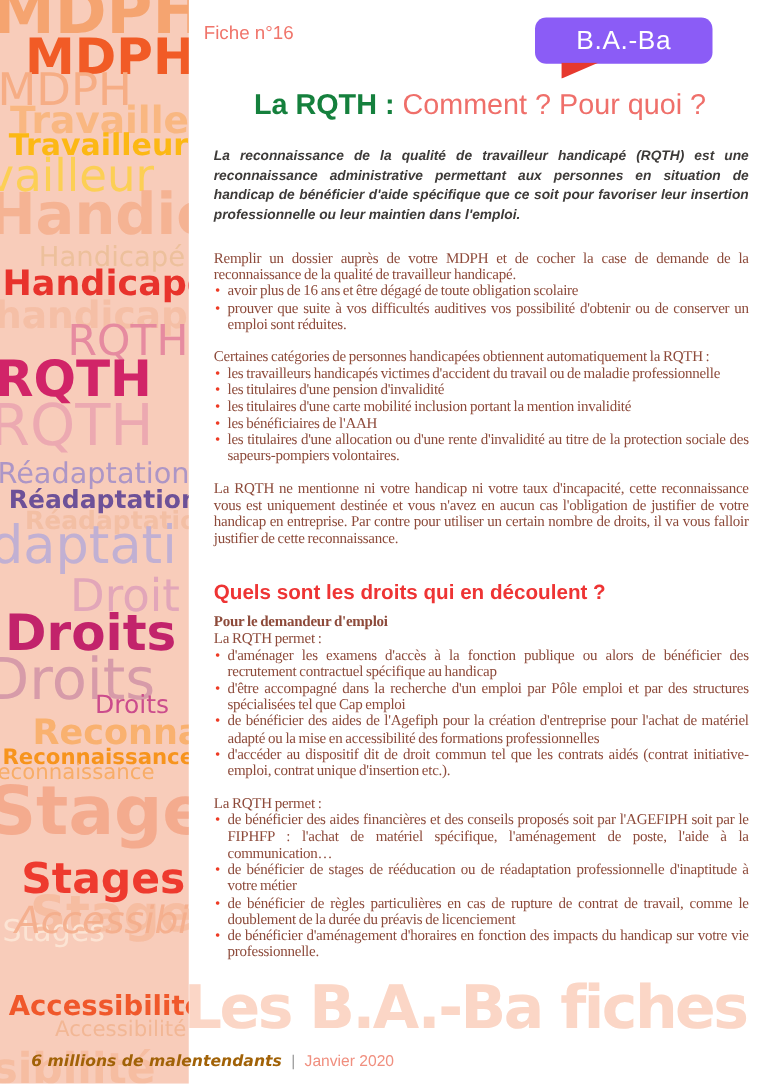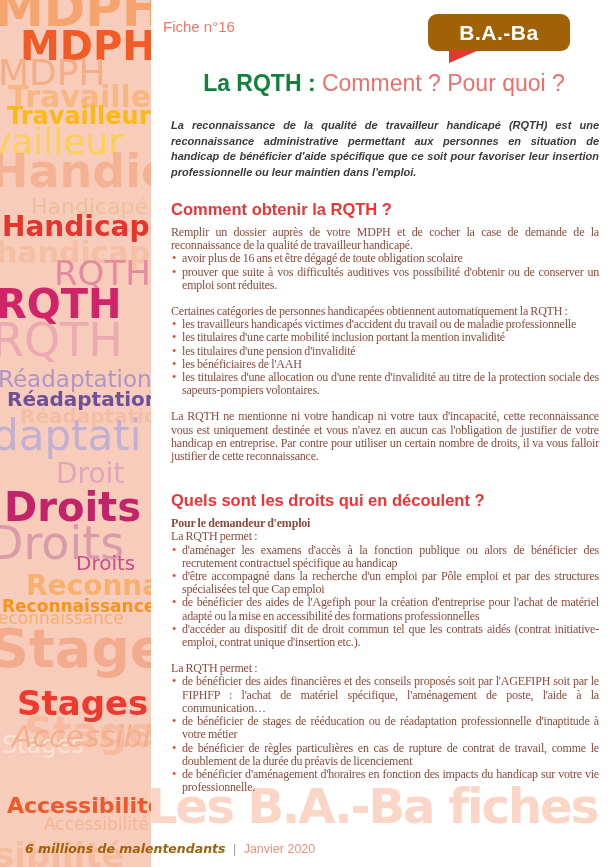--- a/index.html
+++ b/index.html
@@ -17,22 +17,22 @@
     position:absolute;white-space:nowrap;line-height:1;
     font-family:"DejaVu Sans",sans-serif;
   }
   
   .fiche-label{
     position:absolute;left:163px;top:18px;
     font-size:15px;color:#f0756b;z-index:3;
   }
   .badge{
     position:absolute;left:428px;top:14px;width:142px;height:37px;
-    background:#a16207;border-radius:9px;color:#ffffff;
-    font-weight:bold;font-size:21px;
+    background:#8b5cf6;border-radius:9px;color:#ffffff;
+    font-weight:normal;font-size:21px;
     display:flex;align-items:center;justify-content:center;z-index:3;
     letter-spacing:0.5px;
   }
   .badge-tail{
     position:absolute;left:449px;top:50px;width:30px;height:13px;
     background:#e6392e;clip-path:polygon(0 0,100% 0,0 100%);z-index:3;
   }
   
   .page-title{
     position:absolute;left:168px;top:70px;width:432px;text-align:center;
@@ -101,21 +101,21 @@
     <span class="cloud-word" style="left: 31px; top: 196px; font-size: 22px; color: rgb(237, 192, 156); font-weight: 400; opacity: 1;">Handicapé</span>
     <span class="cloud-word" style="left: 2px; top: 213px; font-size: 28px; color: rgb(232, 51, 44); font-weight: 700; opacity: 1;">Handicapé</span>
     <span class="cloud-word" style="left: -4px; top: 238px; font-size: 30px; color: rgb(243, 181, 149); font-weight: 700; opacity: 0.55;">handicapé</span>
     <span class="cloud-word" style="left: 54px; top: 256px; font-size: 34px; color: rgb(228, 132, 158); font-weight: 400; opacity: 0.9;">RQTH</span>
     <span class="cloud-word" style="left: -4px; top: 284px; font-size: 40px; color: rgb(209, 36, 104); font-weight: 700; opacity: 1;">RQTH</span>
     <span class="cloud-word" style="left: -8px; top: 317px; font-size: 46px; color: rgb(235, 164, 176); font-weight: 400; opacity: 0.85;">RQTH</span>
     <span class="cloud-word" style="left: -2px; top: 368px; font-size: 23px; color: rgb(173, 150, 198); font-weight: 400; opacity: 1;">Réadaptation</span>
     <span class="cloud-word" style="left: 7px; top: 389px; font-size: 20px; color: rgb(109, 81, 152); font-weight: 700; opacity: 1;">Réadaptation</span>
     <span class="cloud-word" style="left: 20px; top: 406px; font-size: 20px; color: rgb(240, 182, 151); font-weight: 700; opacity: 0.6;">Réadaptation</span>
     <span class="cloud-word" style="left: -8px; top: 415px; font-size: 42px; color: rgb(193, 176, 211); font-weight: 400; opacity: 1;">daptati</span>
-    <span class="cloud-word" style="left: 56px; top: 460px; font-size: 28px; color: rgb(224, 162, 185); font-weight: 400; opacity: 0.9;">Droit</span>
+    <span class="cloud-word" style="left: 56px; top: 460px; font-size: 36px; color: rgb(224, 162, 185); font-weight: 400; opacity: 0.9;">Droit</span>
     <span class="cloud-word" style="left: 4px; top: 487px; font-size: 40px; color: rgb(194, 35, 107); font-weight: 700; opacity: 1;">Droits</span>
     <span class="cloud-word" style="left: -12px; top: 520px; font-size: 46px; color: rgb(207, 144, 165); font-weight: 400; opacity: 0.8;">Droits</span>
     <span class="cloud-word" style="left: 76px; top: 553px; font-size: 20px; color: rgb(203, 76, 140); font-weight: 400; opacity: 1;">Droits</span>
     <span class="cloud-word" style="left: 26px; top: 572px; font-size: 28px; color: rgb(249, 172, 98); font-weight: 700; opacity: 0.85;">Reconna</span>
     <span class="cloud-word" style="left: 2px; top: 598px; font-size: 17px; color: rgb(247, 148, 29); font-weight: 700; opacity: 1;">Reconnaissance</span>
     <span class="cloud-word" style="left: -2px; top: 610px; font-size: 17px; color: rgb(248, 173, 104); font-weight: 400; opacity: 1;">econnaissance</span>
     <span class="cloud-word" style="left: -10px; top: 622px; font-size: 54px; color: rgb(243, 163, 132); font-weight: 700; opacity: 0.8;">Stages</span>
     <span class="cloud-word" style="left: 17px; top: 686px; font-size: 34px; color: rgb(238, 58, 46); font-weight: 700; opacity: 1;">Stages</span>
     <span class="cloud-word" style="left: 24px; top: 712px; font-size: 40px; color: rgb(246, 185, 156); font-weight: 700; opacity: 0.8;">Stages</span>
     <span class="cloud-word" style="left: 2px; top: 733px; font-size: 24px; color: rgb(252, 228, 212); font-weight: 400; opacity: 1;">Stages</span>
@@ -130,33 +130,32 @@
 <div class="badge-tail"></div>
 
 <div class="page-title">
   <span class="main">La RQTH :</span><span class="sub"> Comment ? Pour quoi ?</span>
 </div>
 
 <div class="intro">La reconnaissance de la qualité de travailleur handicapé (RQTH) est une reconnaissance administrative permettant aux personnes en situation de handicap de bénéficier d'aide spécifique que ce soit pour favoriser leur insertion professionnelle ou leur maintien dans l'emploi.</div>
 
 <div class="content">
   <div class="section">
-    <h2 class="section-heading">Comment obtenir la RQTH ?</h2>
     <div class="blocks">
         <p>Remplir un dossier auprès de votre MDPH et de cocher la case de demande de la reconnaissance de la qualité de travailleur handicapé.</p>
         <ul>
           <li>avoir plus de 16 ans et être dégagé de toute obligation scolaire</li>
           <li>prouver que suite à vos difficultés auditives vos possibilité d'obtenir ou de conserver un emploi sont réduites.</li>
         </ul>
         <div class="spacer"></div>
         <p>Certaines catégories de personnes handicapées obtiennent automatiquement la RQTH :</p>
         <ul>
           <li>les travailleurs handicapés victimes d'accident du travail ou de maladie professionnelle</li>
+          <li>les titulaires d'une pension d'invalidité</li>
           <li>les titulaires d'une carte mobilité inclusion portant la mention invalidité</li>
-          <li>les titulaires d'une pension d'invalidité</li>
           <li>les bénéficiaires de l'AAH</li>
           <li>les titulaires d'une allocation ou d'une rente d'invalidité au titre de la protection sociale des sapeurs-pompiers volontaires.</li>
         </ul>
         <div class="spacer"></div>
         <p>La RQTH ne mentionne ni votre handicap ni votre taux d'incapacité, cette reconnaissance vous est uniquement destinée et vous n'avez en aucun cas l'obligation de justifier de votre handicap en entreprise. Par contre pour utiliser un certain nombre de droits, il va vous falloir justifier de cette reconnaissance.</p>
       </div>
   </div>
   <div class="section">
     <h2 class="section-heading">Quels sont les droits qui en découlent ?</h2>
     <div class="blocks">

